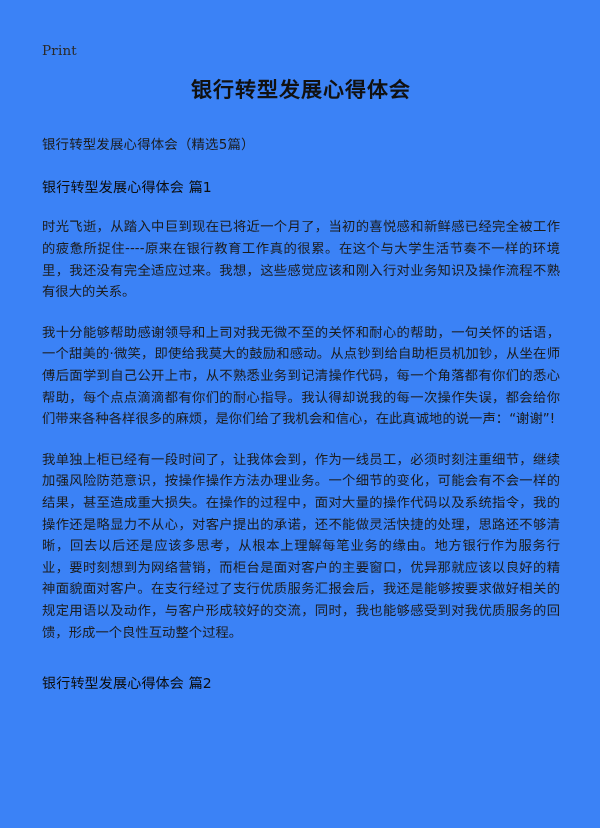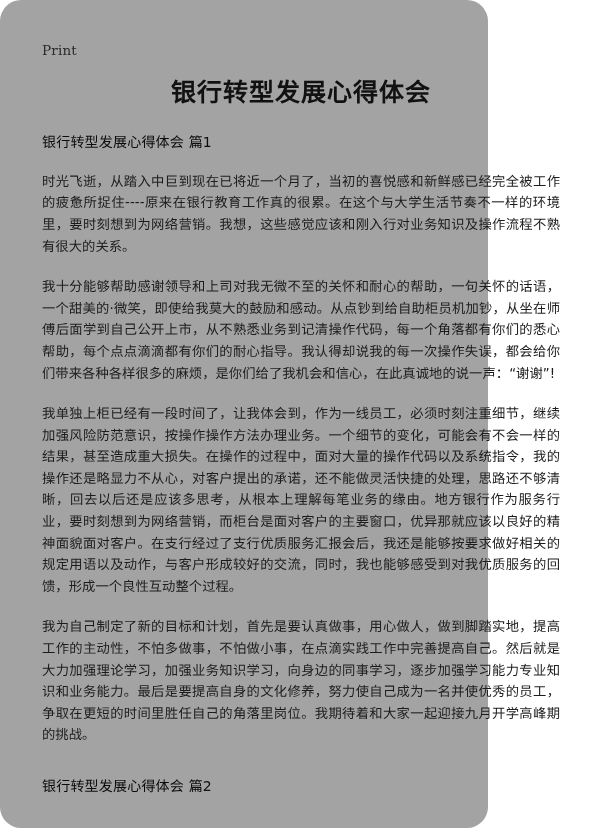--- a/index.html
+++ b/index.html
@@ -10,26 +10,25 @@
   body {
     width: 600px;
     height: 828px;
     overflow: hidden;
     font-family: "DejaVu Sans", "Liberation Sans", sans-serif;
     color: #1a1a1a;
     -webkit-font-smoothing: antialiased;
   }
   .page {
     position: relative;
-    width: 488px;
+    width: 600px;
     height: 828px;
     box-sizing: border-box;
     padding: 0;
-    background: #a3a3a3;
-    border-radius: 21px;
+    background: #3b82f6;
   }
   .print-label {
     position: absolute;
     top: 44px;
     left: 42px;
     font-family: "DejaVu Serif", "Liberation Serif", serif;
     font-size: 13.5px;
     line-height: 1;
     color: #2b2b2b;
     letter-spacing: 0.2px;
@@ -37,21 +36,21 @@
   .content {
     position: absolute;
     top: 76px;
     left: 42px;
     width: 518px;
   }
   .doc-title {
     margin: 0;
     padding: 0;
     text-align: center;
-    font-size: 25px;
+    font-size: 21px;
     font-weight: 700;
     line-height: 1.35;
     letter-spacing: 1px;
     color: #111111;
     font-family: "DejaVu Sans", "Liberation Sans", sans-serif;
   }
   .subtitle {
     margin: 31px 0 0 0;
     font-size: 13.4px;
     line-height: 1.5;
@@ -87,27 +86,27 @@
 <body>
 
 <div class="page">
 
   <div class="print-label">Print</div>
 
   <div class="content">
 
     <h1 class="doc-title">银行转型发展心得体会</h1>
 
+    <p class="subtitle">银行转型发展心得体会（精选5篇）</p>
 
     <h2 class="section-heading">银行转型发展心得体会 篇1</h2>
 
-    <p class="para first-after-heading">时光飞逝，从踏入中巨到现在已将近一个月了，当初的喜悦感和新鲜感已经完全被工作的疲惫所捉住----原来在银行教育工作真的很累。在这个与大学生活节奏不一样的环境里，要时刻想到为网络营销。我想，这些感觉应该和刚入行对业务知识及操作流程不熟有很大的关系。</p>
+    <p class="para first-after-heading">时光飞逝，从踏入中巨到现在已将近一个月了，当初的喜悦感和新鲜感已经完全被工作的疲惫所捉住----原来在银行教育工作真的很累。在这个与大学生活节奏不一样的环境里，我还没有完全适应过来。我想，这些感觉应该和刚入行对业务知识及操作流程不熟有很大的关系。</p>
 
     <p class="para">我十分能够帮助感谢领导和上司对我无微不至的关怀和耐心的帮助，一句关怀的话语，一个甜美的·微笑，即使给我莫大的鼓励和感动。从点钞到给自助柜员机加钞，从坐在师傅后面学到自己公开上市，从不熟悉业务到记清操作代码，每一个角落都有你们的悉心帮助，每个点点滴滴都有你们的耐心指导。我认得却说我的每一次操作失误，都会给你们带来各种各样很多的麻烦，是你们给了我机会和信心，在此真诚地的说一声：“谢谢”!</p>
 
     <p class="para">我单独上柜已经有一段时间了，让我体会到，作为一线员工，必须时刻注重细节，继续加强风险防范意识，按操作操作方法办理业务。一个细节的变化，可能会有不会一样的结果，甚至造成重大损失。在操作的过程中，面对大量的操作代码以及系统指令，我的操作还是略显力不从心，对客户提出的承诺，还不能做灵活快捷的处理，思路还不够清晰，回去以后还是应该多思考，从根本上理解每笔业务的缘由。地方银行作为服务行业，要时刻想到为网络营销，而柜台是面对客户的主要窗口，优异那就应该以良好的精神面貌面对客户。在支行经过了支行优质服务汇报会后，我还是能够按要求做好相关的规定用语以及动作，与客户形成较好的交流，同时，我也能够感受到对我优质服务的回馈，形成一个良性互动整个过程。</p>
 
-    <p class="para">我为自己制定了新的目标和计划，首先是要认真做事，用心做人，做到脚踏实地，提高工作的主动性，不怕多做事，不怕做小事，在点滴实践工作中完善提高自己。然后就是大力加强理论学习，加强业务知识学习，向身边的同事学习，逐步加强学习能力专业知识和业务能力。最后是要提高自身的文化修养，努力使自己成为一名并使优秀的员工，争取在更短的时间里胜任自己的角落里岗位。我期待着和大家一起迎接九月开学高峰期的挑战。</p>
 
     <h2 class="section-heading heading-2">银行转型发展心得体会 篇2</h2>
 
   </div>
 </div>
 
 </body></html>

